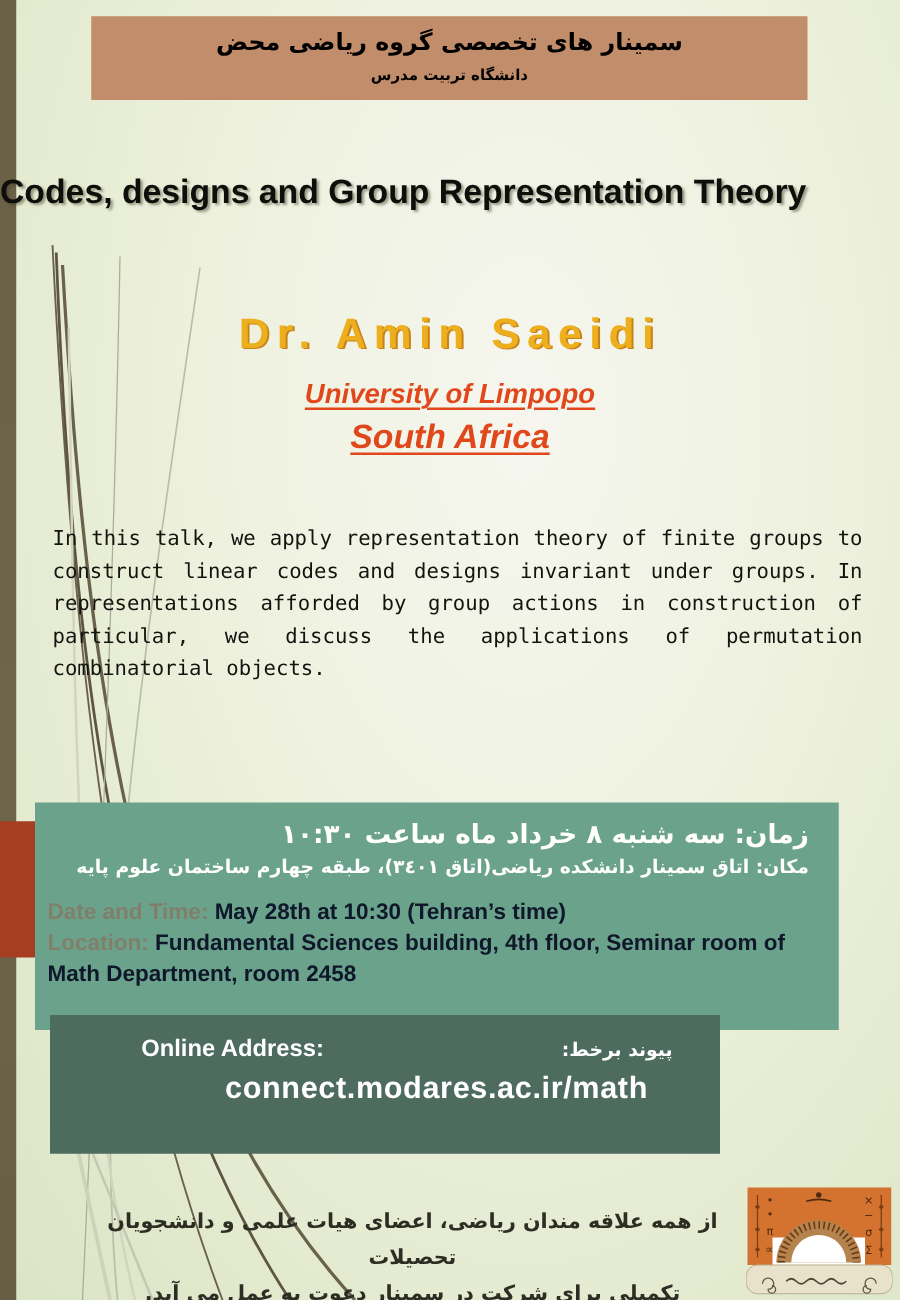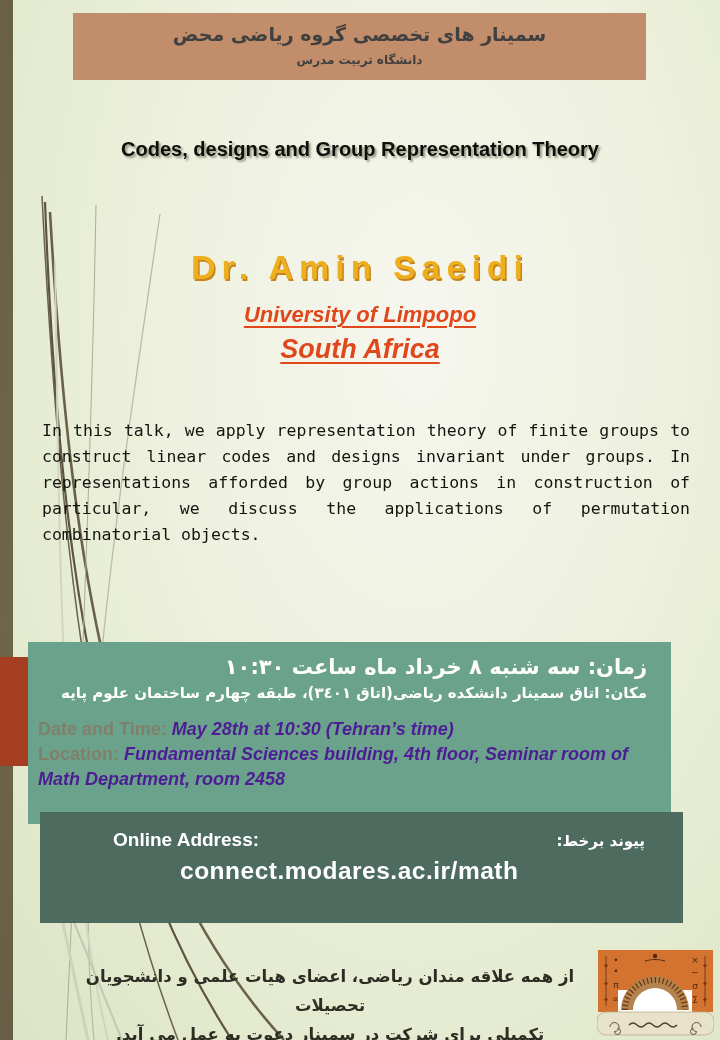--- a/index.html
+++ b/index.html
@@ -15,29 +15,29 @@
   .reeds { position:absolute; left:0; top:0; width:720px; height:1040px; z-index:1; }
 
   
   .left-strip { position:absolute; left:0; top:0; width:13px; height:1040px;
     background:linear-gradient(#6a6046, #6f654a 60%, #675e45); z-index:2; }
   .rust-block { position:absolute; left:0; top:657px; width:37px; height:109px;
     background:#a63f22; z-index:3; }
 
   
   .banner { position:absolute; left:73px; top:13px; width:573px; height:67px;
-    background:#c28d6a; color:#404040; z-index:4;
+    background:#c28d6a; color:#000000; z-index:4;
     display:flex; flex-direction:column; justify-content:center; align-items:center;
     font-family:"DejaVu Sans", sans-serif; font-weight:bold; direction:rtl; }
   .banner .b1 { font-size:19px; line-height:27px; }
   .banner .b2 { font-size:12px; line-height:25px; }
 
   
-  .title { position:absolute; left:0; top:138px; width:720px; text-align:center; z-index:4;
-    font-size:20px; font-weight:bold; color:#0e0e0a; letter-spacing:0px;
+  .title { position:absolute; left:0; top:138px; width:720px; z-index:4;
+    font-size:27px; font-weight:bold; color:#0e0e0a; letter-spacing:0px;
     text-shadow:2px 2px 2px rgba(70,70,45,.5); }
 
   
   .speaker-name { position:absolute; left:0; top:248px; width:720px; text-align:center; z-index:4;
     font-size:34px; font-weight:bold; color:#eeaf1f; letter-spacing:6px;
     text-shadow:1.5px 1.5px 0 #c5831a; }
   .speaker-affiliation { position:absolute; left:0; top:302px; width:720px; text-align:center; z-index:4;
     font-size:22px; font-weight:bold; color:#e0481c; }
   .speaker-country { position:absolute; left:0; top:334px; width:720px; text-align:center; z-index:4;
     font-size:27px; font-weight:bold; color:#e0481c; }
@@ -51,24 +51,24 @@
 
   
   .schedule { position:absolute; left:28px; top:642px; width:643px; height:182px;
     background:#6ba28c; z-index:4; color:#ffffff; padding:10px 24px 12px 10px; }
   .fa-time { direction:rtl; text-align:right; font-family:"DejaVu Sans", sans-serif;
     font-weight:bold; font-size:21px; line-height:30px; }
   .fa-loc { direction:rtl; text-align:right; font-family:"DejaVu Sans", sans-serif;
     font-weight:bold; font-size:15px; line-height:22px; }
   .en-block { margin-top:13px; font-weight:bold; font-size:18px; line-height:25px; }
   .en-label { color:#80806a; }
-  .en-value { color:#4c1d95;font-style:italic; }
+  .en-value { color:#0f172a; }
 
   
-  .online { position:absolute; left:40px; top:812px; width:643px; height:111px;
+  .online { position:absolute; left:40px; top:812px; width:536px; height:111px;
     background:#4d6b5e; z-index:4; color:#ffffff; }
   .online-row { display:flex; justify-content:space-between; align-items:baseline;
     padding:17px 38px 0 73px; }
   .online-label-en { font-weight:bold; font-size:19px; }
   .online-label-fa { font-family:"DejaVu Sans", sans-serif; font-weight:bold; font-size:15px; direction:rtl; }
   .online-url { margin:6px 12px 0 140px; font-weight:bold; font-size:24.5px; letter-spacing:.5px; }
 
   
   .footer { position:absolute; left:70px; top:962px; width:520px; z-index:4;
     direction:rtl; text-align:center; font-family:"DejaVu Sans", sans-serif;

